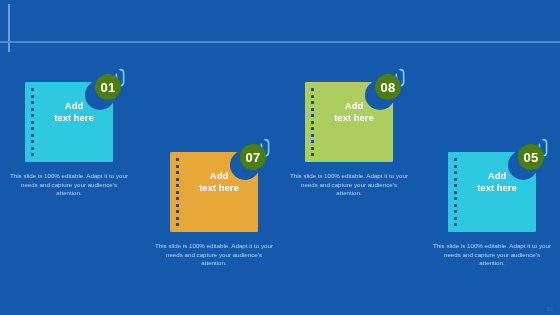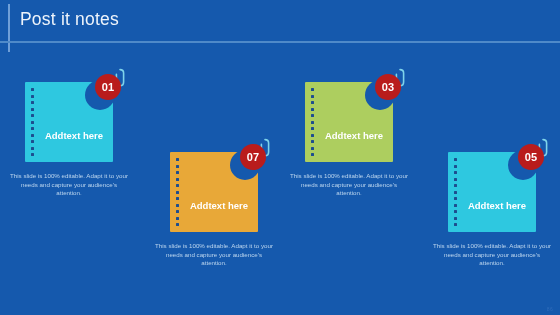--- a/index.html
+++ b/index.html
@@ -102,44 +102,44 @@
     border-radius: 0.5px;
   }
 
   .note-text {
     position: absolute;
     left: 14px;
     top: 0;
     width: 70px;
     height: 60px;
     display: flex;
-    flex-direction: row;
-    align-items: flex-end;
+    flex-direction: column;
+    align-items: center;
     justify-content: center;
     color: #ffffff;
     font-size: 9.5px;
     font-weight: 700;
     line-height: 12px;
     text-align: center;
   }
 
   
   .badge {
     position: absolute;
     right: -8px;
     top: -8px;
     width: 26px;
     height: 26px;
     border-radius: 50%;
-    background: #b91c1c;
+    background: #4d7c0f;
     display: flex;
     align-items: center;
     justify-content: center;
     color: #ffffff;
-    font-size: 11px;
+    font-size: 13px;
     font-weight: 700;
     letter-spacing: 0.2px;
   }
 
   
   .clip-icon {
     position: absolute;
     right: -13px;
     top: -14px;
     width: 12px;
@@ -167,21 +167,20 @@
     letter-spacing: 0.3px;
   }
 </style>
 </head>
 <body>
 
 <div id="slide">
 
   <div id="title-accent-line"></div>
   <div id="title-divider"></div>
-  <div id="page-title">Post it notes</div>
 
   <div class="note-group row-top" style="left:10px;">
     <div class="note-card-wrap">
       <div class="note-card" style="background:#2ec8e0;">
         <div class="note-notch"></div>
       </div>
       <div class="perforations">
         <span class="perf-dot"></span>
           <span class="perf-dot"></span>
           <span class="perf-dot"></span>
@@ -260,21 +259,21 @@
       </div>
       <div class="note-text">
         <span>Add</span>
         <span>text here</span>
       </div>
       <div class="clip-icon">
         <svg width="12" height="20" viewBox="0 0 12 20">
           <path d="M6 1.6 C8.2 1.6 9.6 3 9.6 5 L9.6 14 C9.6 16.3 8.1 17.8 6 17.8 C3.9 17.8 2.4 16.3 2.4 14 L2.4 6.4" fill="none" stroke="#7fd4ea" stroke-width="1.6" stroke-linecap="round"></path>
         </svg>
       </div>
-      <div class="badge">03</div>
+      <div class="badge">08</div>
     </div>
     <div class="note-caption">This slide is 100% editable. Adapt it to your needs and capture your audience's attention.</div>
   </div>
 
   <div class="note-group row-low" style="left:433px;">
     <div class="note-card-wrap">
       <div class="note-card" style="background:#2ec8e0;">
         <div class="note-notch"></div>
       </div>
       <div class="perforations">

